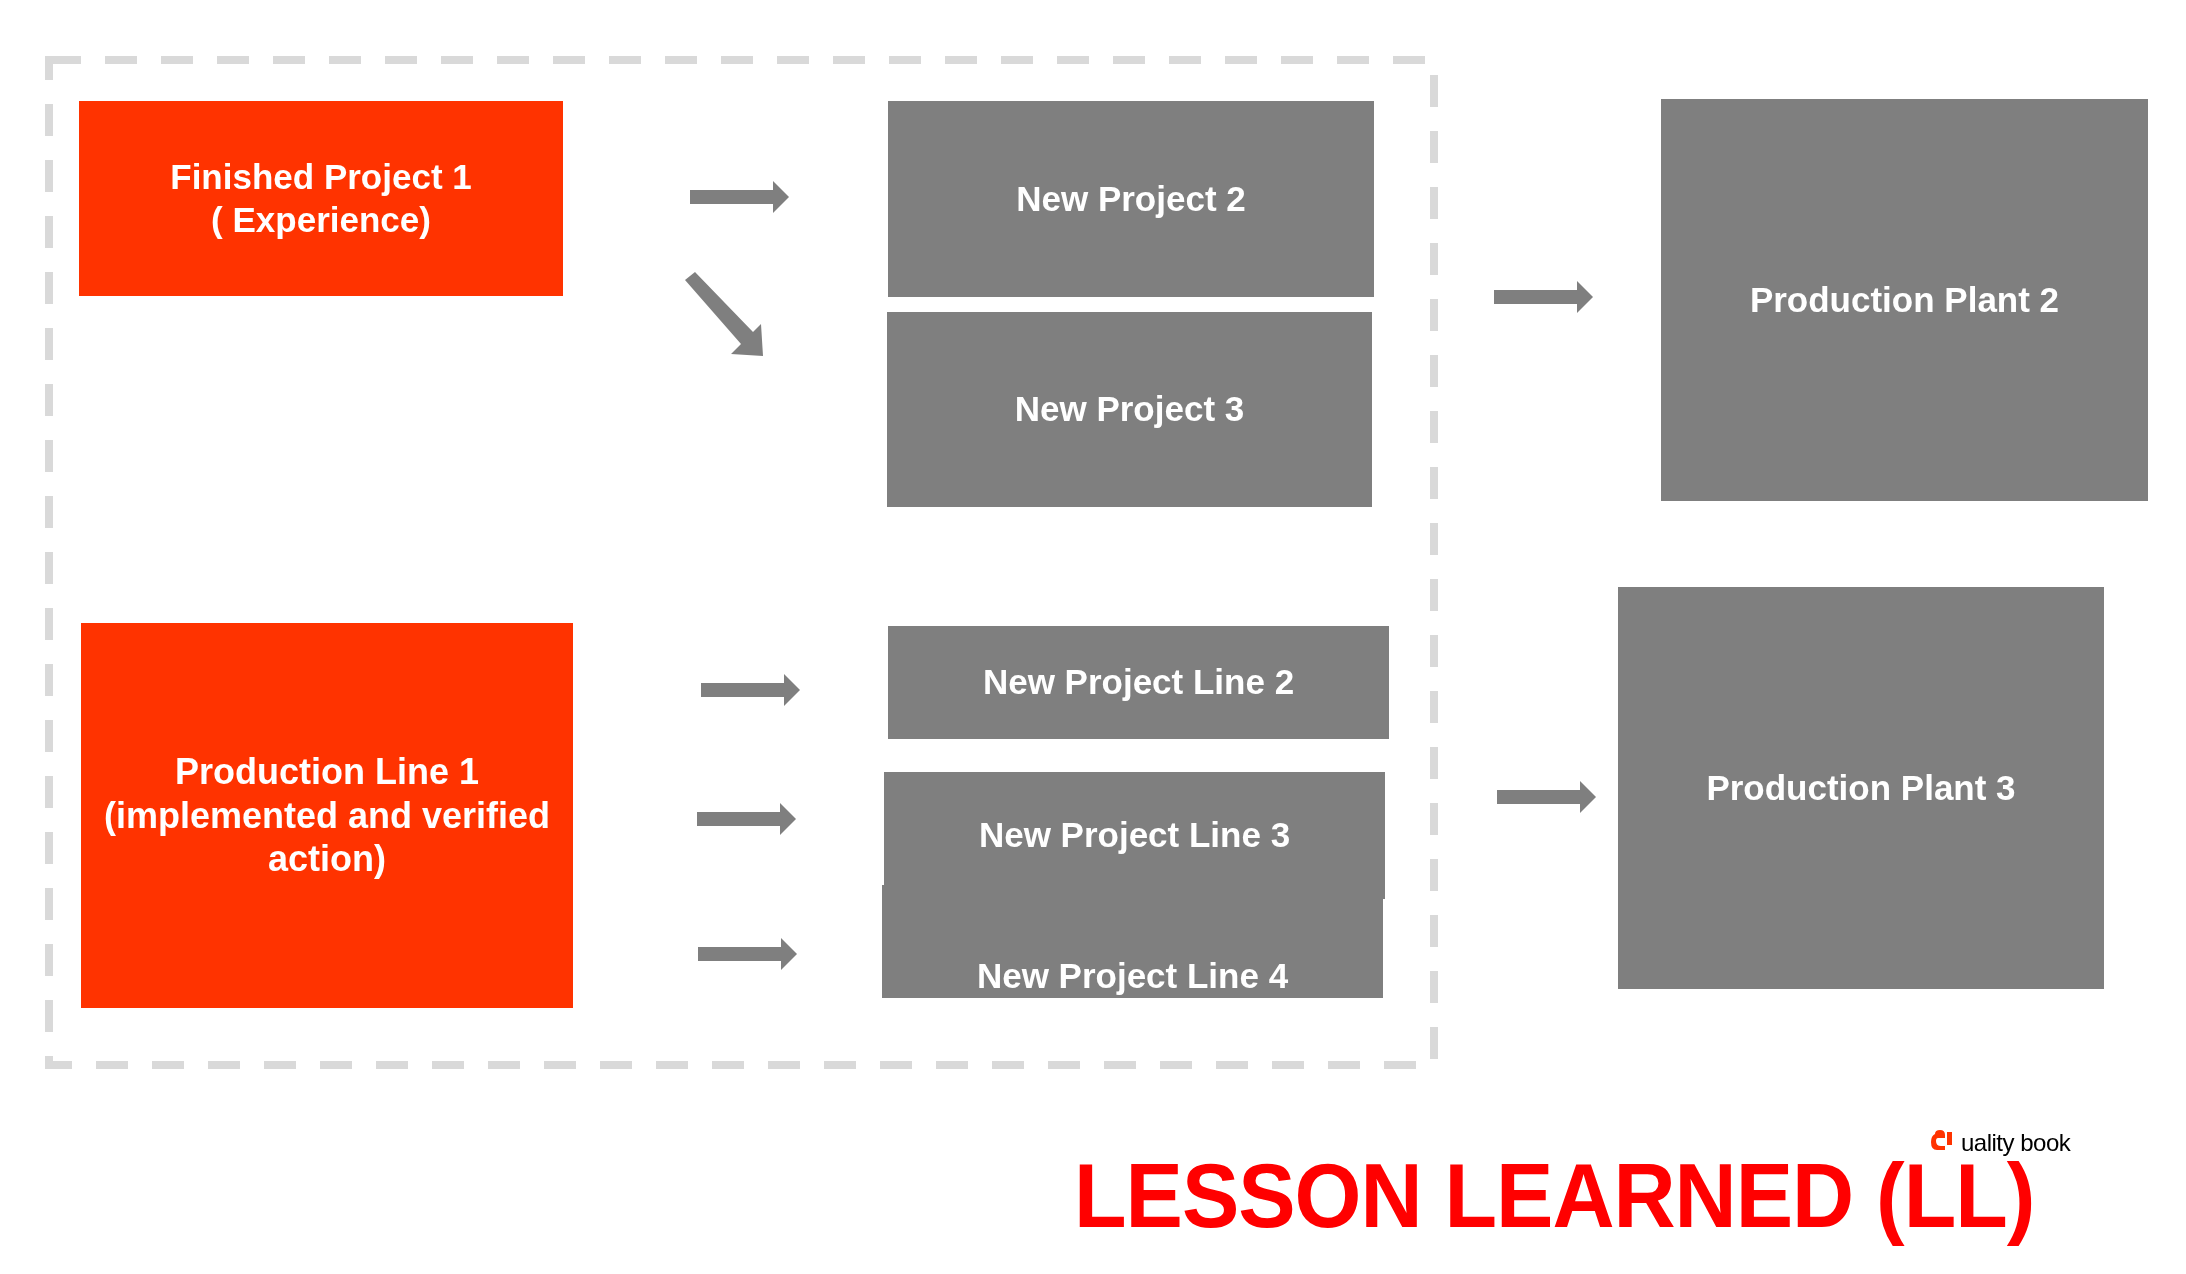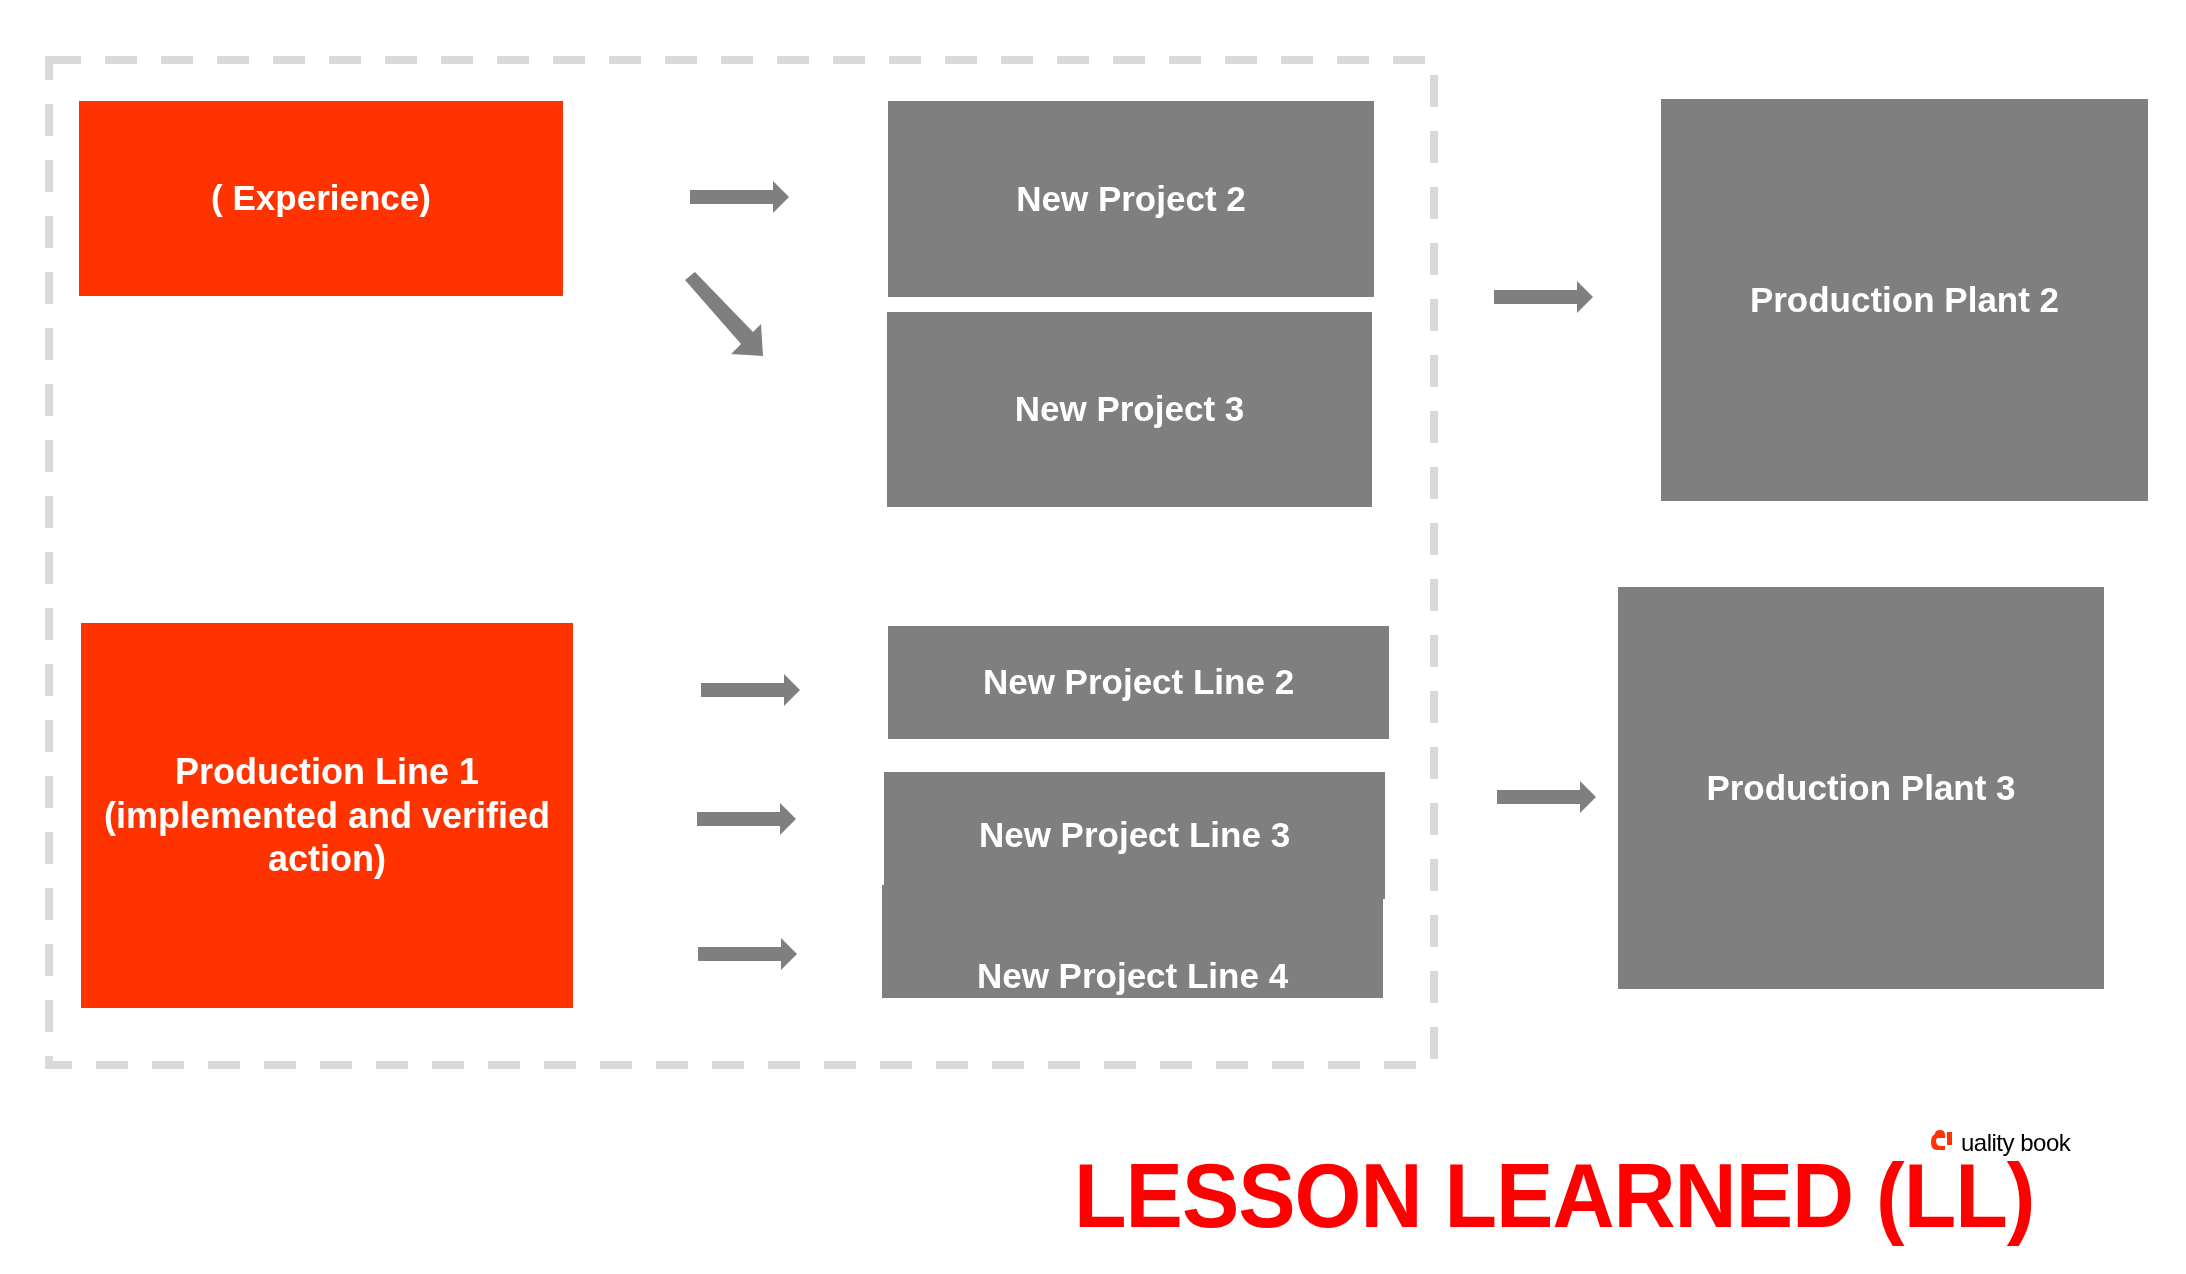--- a/index.html
+++ b/index.html
@@ -27,20 +27,21 @@
 <body>
 
 <div class="frame">
   <svg width="1393" height="1013" viewBox="0 0 1393 1013">
     <rect x="4" y="4" width="1385" height="1005" fill="none" stroke="#d9d9d9" stroke-width="8" stroke-dasharray="32 24"></rect>
   </svg>
 </div>
 
 <div class="box red" style="left:79px; top:101px; width:484px; height:195px;">
   <div>
+    <span>Finished Project 1</span>
     <span>( Experience)</span>
   </div>
 </div>
 
 <div class="box red" style="left:81px; top:623px; width:492px; height:385px; font-size:36px;">
   <div>
     <span>Production Line 1</span>
     <span>(implemented and verified</span>
     <span>action)</span>
   </div>

